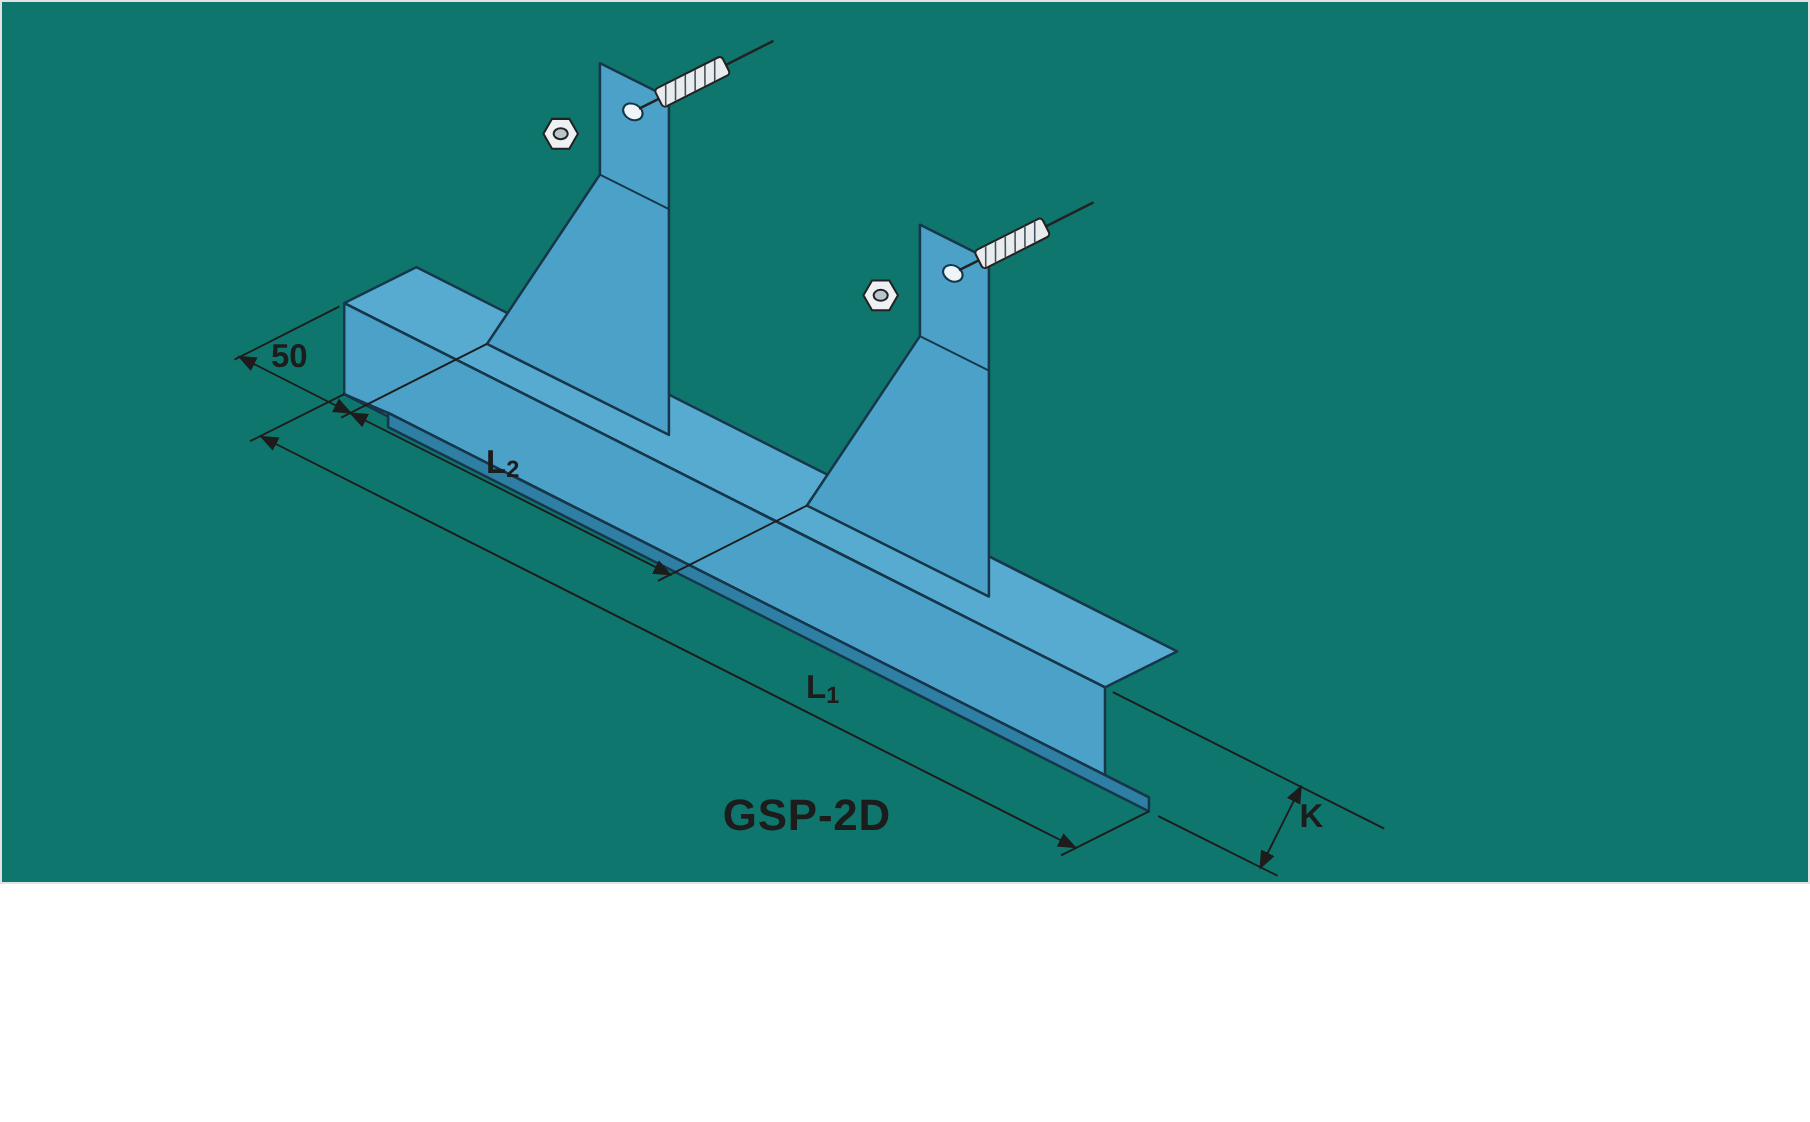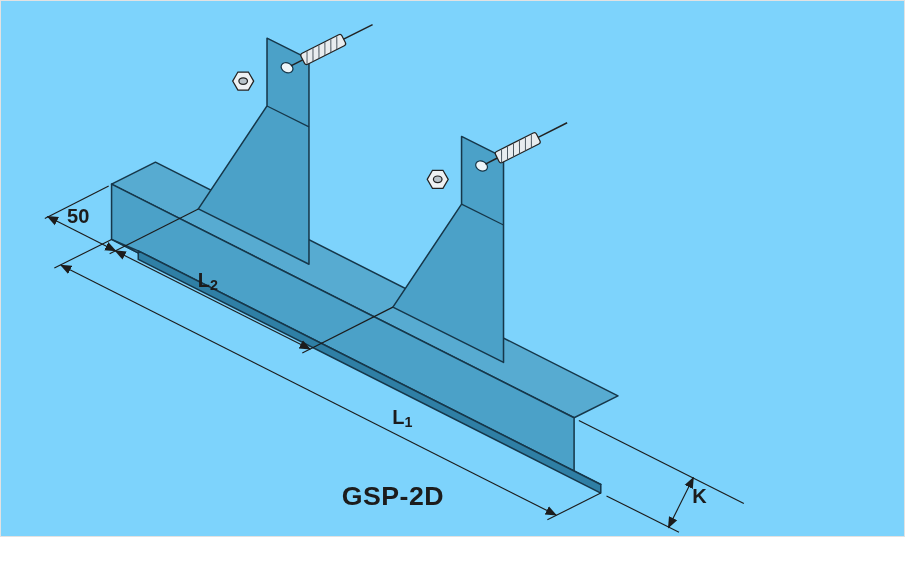--- a/index.html
+++ b/index.html
@@ -1,19 +1,19 @@
 <!DOCTYPE html>
 <html><head>
 <meta charset="utf-8">
 <style>
   html,body{margin:0;padding:0;background:#ffffff;}
   .stage{
     position:relative;
-    width:905px;height:537px;
-    background:#7dd3fc;
+    width:905px;height:442px;
+    background:#0f766e;
     border:1px solid #e2e2e2;
     box-sizing:border-box;
     font-family:"Liberation Sans", sans-serif;
     overflow:hidden;
   }
   svg{position:absolute;left:0;top:0;width:100%;height:100%;}
   text{font-family:"Liberation Sans", sans-serif;fill:#1c1c1c;}
   .dim-label{font-size:21px;font-weight:bold;}
   .dim-sub{font-size:15px;font-weight:bold;}
   .title-label{font-size:28px;font-weight:bold;letter-spacing:0.5px;}

